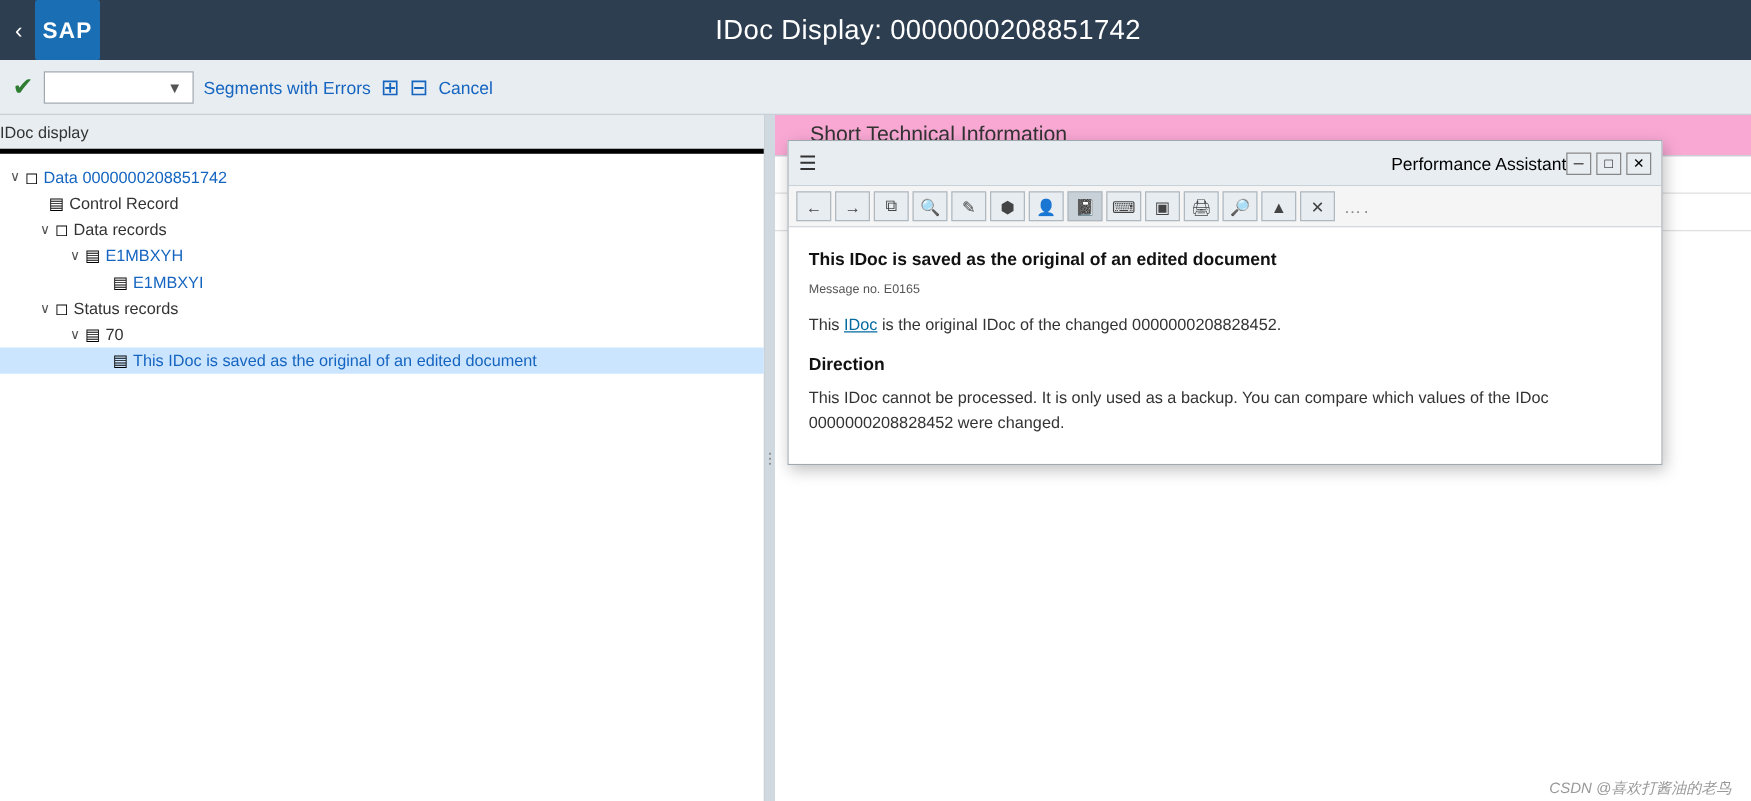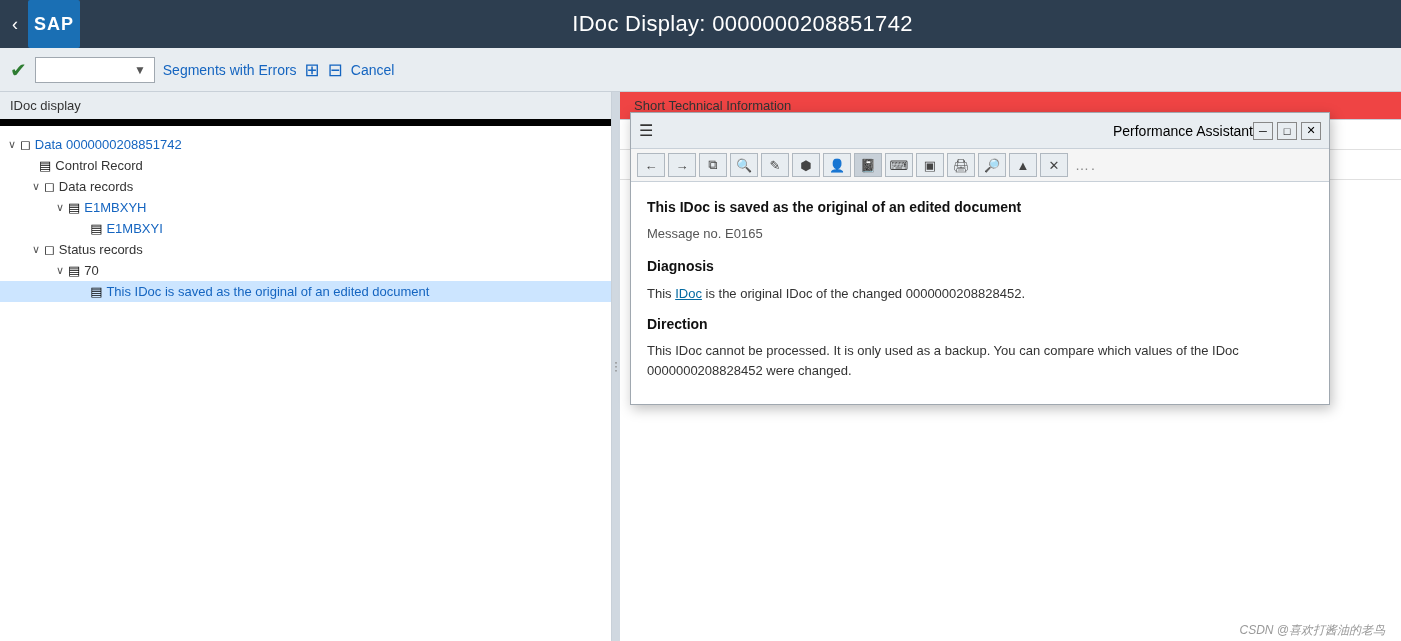--- a/index.html
+++ b/index.html
@@ -96,24 +96,24 @@
     .left-panel {
       width: 612px;
       background: white;
       border-right: 1px solid #c8d0d8;
       flex-shrink: 0;
       display: flex;
       flex-direction: column;
     }
     .left-panel-header {
       background: #e8edf1;
-      padding: 6px 10px;
+      padding: 6px 0;
       font-size: 13px;
       color: #333;
-      border-bottom: 7px solid #000000;
+      border-bottom: 4px solid #000000;
     }
     .tree-content {
       padding: 8px 0;
       font-size: 13px;
     }
     .tree-item {
       display: flex;
       align-items: center;
       padding: 3px 8px;
       cursor: pointer;
@@ -127,23 +127,23 @@
 
     
     .right-panel {
       flex: 1;
       background: white;
       display: flex;
       flex-direction: column;
       position: relative;
     }
     .right-panel-header {
-      background: #ef4444;
-      padding: 6px 14px;
-      font-size: 13px;
+      background: #f9a8d4;
+      padding: 6px 28px;
+      font-size: 17px;
       color: #333;
       border-bottom: 1px solid #c8d0d8;
     }
     .info-table {
       width: 100%;
       font-size: 13px;
     }
     .info-row {
       display: flex;
       align-items: center;
@@ -287,21 +287,21 @@
     }
     .dialog-main-title {
       font-weight: bold;
       font-size: 14px;
       color: #111;
       margin-bottom: 6px;
     }
     .dialog-msg {
       color: #555;
       margin-bottom: 10px;
-      font-size: 13px;
+      font-size: 10px;
     }
     .dialog-section-title {
       font-weight: bold;
       font-size: 14px;
       color: #111;
       margin-bottom: 6px;
     }
     .dialog-text {
       color: #333;
       font-size: 13px;
@@ -454,21 +454,20 @@
           <div class="dialog-tb-btn">🖨</div>
           <div class="dialog-tb-btn">🔎</div>
           <div class="dialog-tb-btn">▲</div>
           <div class="dialog-tb-btn">✕</div>
           <span class="dialog-dots">….</span>
         </div>
 
         <div class="dialog-content">
           <div class="dialog-main-title">This IDoc is saved as the original of an edited document</div>
           <div class="dialog-msg">Message no. E0165</div>
-          <div class="dialog-section-title">Diagnosis</div>
           <div class="dialog-text">
             This <a class="dialog-link">IDoc</a> is the original IDoc of the changed 0000000208828452.
           </div>
           <div class="dialog-section-title">Direction</div>
           <div class="dialog-text">
             This IDoc cannot be processed. It is only used as a backup. You can compare which values of the IDoc 0000000208828452 were changed.
           </div>
         </div>
       </div>
     </div>

